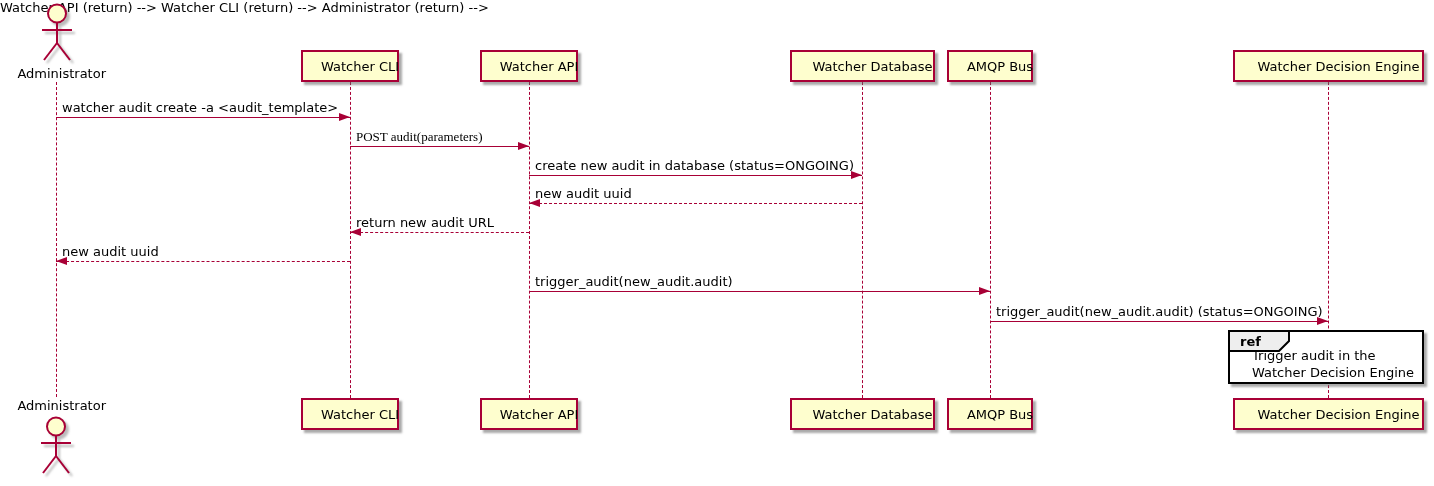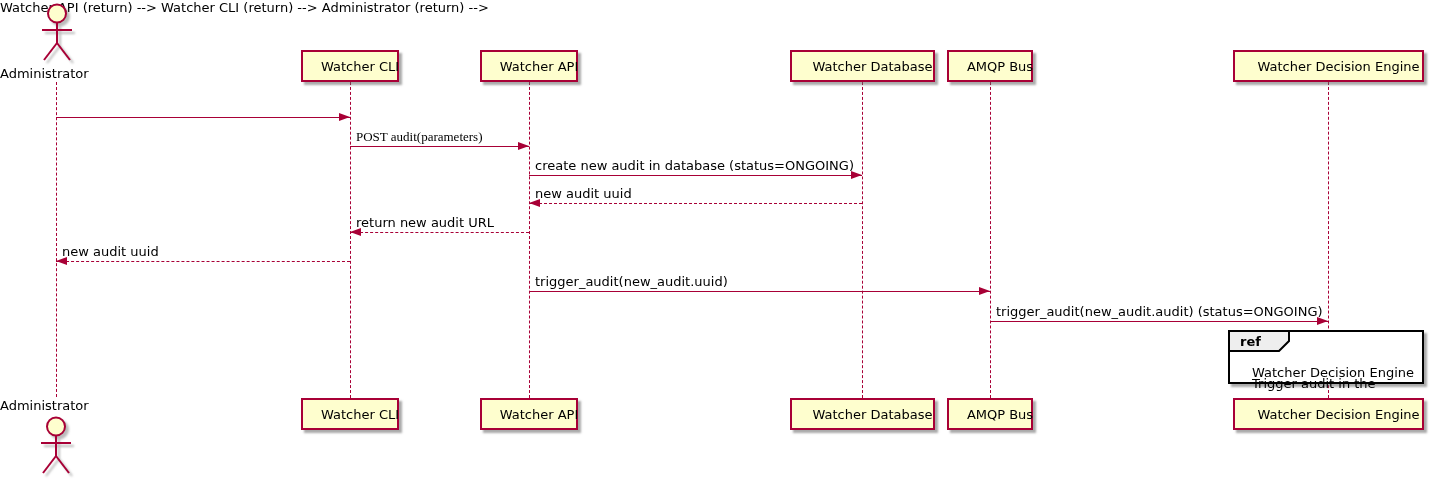--- a/index.html
+++ b/index.html
@@ -31,21 +31,21 @@
     white-space: nowrap;
     padding-left: 20px;
   }
   .actor-figure {
     position: absolute;
     filter: drop-shadow(3px 3px 1px rgba(120,120,120,0.5));
   }
   .actor-label {
     position: absolute;
     width: 106px;
-    text-align: left;
+    text-align: right;
     white-space: nowrap;
   }
   .msg-line {
     position: absolute;
     height: 0;
     border-top: 1px solid #A80036;
   }
   .msg-line.dashed { border-top-style: dashed; }
   .arrow {
     position: absolute;
@@ -105,20 +105,21 @@
   <div class="actor-label" style="left:0px; top:66px;">Administrator</div>
 
   
   <div class="participant" style="left:301px;  top:50px; width:98px;">Watcher CLI</div>
   <div class="participant" style="left:480px;  top:50px; width:98px;">Watcher API</div>
   <div class="participant" style="left:790px;  top:50px; width:145px;">Watcher Database</div>
   <div class="participant" style="left:947px;  top:50px; width:86px;">AMQP Bus</div>
   <div class="participant" style="left:1233px; top:50px; width:191px;">Watcher Decision Engine</div>
 
   
+  <div class="msg-label" style="left:62px; top:100px;">watcher audit create -a &lt;audit_template&gt;</div>
   <div class="msg-line" style="left:56px; top:117px; width:294px;"></div>
   <div class="arrow right" style="left:339px; top:112.5px;"></div>
 
   
   <div class="msg-label" style="left:356px; top:129px;font-family:Liberation Serif, serif;">POST audit(parameters)</div>
   <div class="msg-line" style="left:350px; top:146px; width:179px;"></div>
   <div class="arrow right" style="left:518px; top:141.5px;"></div>
 
   
   <div class="msg-label" style="left:535px; top:158px;">create new audit in database (status=ONGOING)</div>
@@ -134,36 +135,36 @@
   <div class="msg-label" style="left:356px; top:215px;">return new audit URL</div>
   <div class="msg-line dashed" style="left:350px; top:232px; width:179px;"></div>
   <div class="arrow left" style="left:350px; top:227.5px;"></div>
 
    Administrator (return) --&gt;
   <div class="msg-label" style="left:62px; top:244px;">new audit uuid</div>
   <div class="msg-line dashed" style="left:56px; top:261px; width:294px;"></div>
   <div class="arrow left" style="left:56px; top:256.5px;"></div>
 
   
-  <div class="msg-label" style="left:535px; top:274px;">trigger_audit(new_audit.uuid)</div>
+  <div class="msg-label" style="left:535px; top:274px;">trigger_audit(new_audit.audit)</div>
   <div class="msg-line" style="left:529px; top:291px; width:461px;"></div>
   <div class="arrow right" style="left:979px; top:286.5px;"></div>
 
   
   <div class="msg-label" style="left:996px; top:304px;">trigger_audit(new_audit.audit) (status=ONGOING)</div>
   <div class="msg-line" style="left:990px; top:321px; width:338px;"></div>
   <div class="arrow right" style="left:1317px; top:316.5px;"></div>
 
   
   <div class="ref-frame" style="left:1228px; top:330px; width:196px; height:54px;padding-left:10px;">
     <svg class="ref-tab" width="66" height="23" viewBox="0 0 66 23">
       <path d="M1,1 H61 V11 L51,21 H1 Z" fill="#EEEEEE" stroke="#000000" stroke-width="2"></path>
     </svg>
     <div class="ref-keyword">ref</div>
-    <div class="ref-line" style="top:15px;margin-top:28px;">Trigger audit in the</div>
+    <div class="ref-line" style="top:15px;">Trigger audit in the</div>
     <div class="ref-line" style="top:32px;">Watcher Decision Engine</div>
   </div>
 
   
   <div class="participant" style="left:301px;  top:398px; width:98px;">Watcher CLI</div>
   <div class="participant" style="left:480px;  top:398px; width:98px;">Watcher API</div>
   <div class="participant" style="left:790px;  top:398px; width:145px;">Watcher Database</div>
   <div class="participant" style="left:947px;  top:398px; width:86px;">AMQP Bus</div>
   <div class="participant" style="left:1233px; top:398px; width:191px;">Watcher Decision Engine</div>
 

